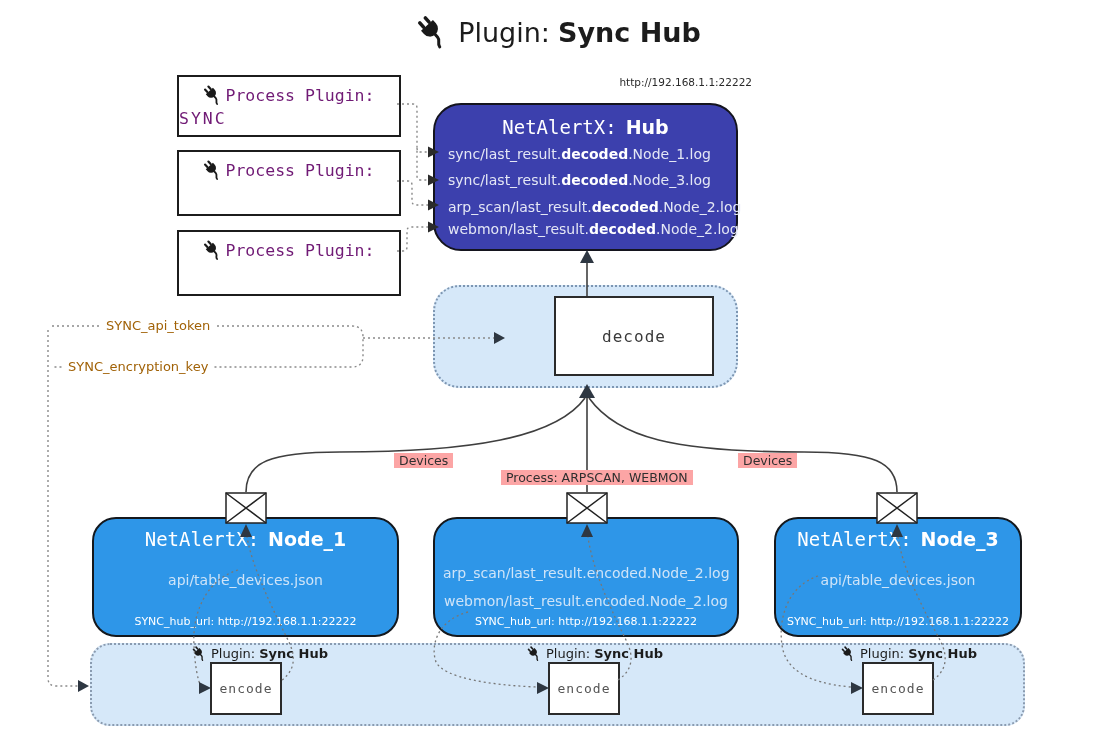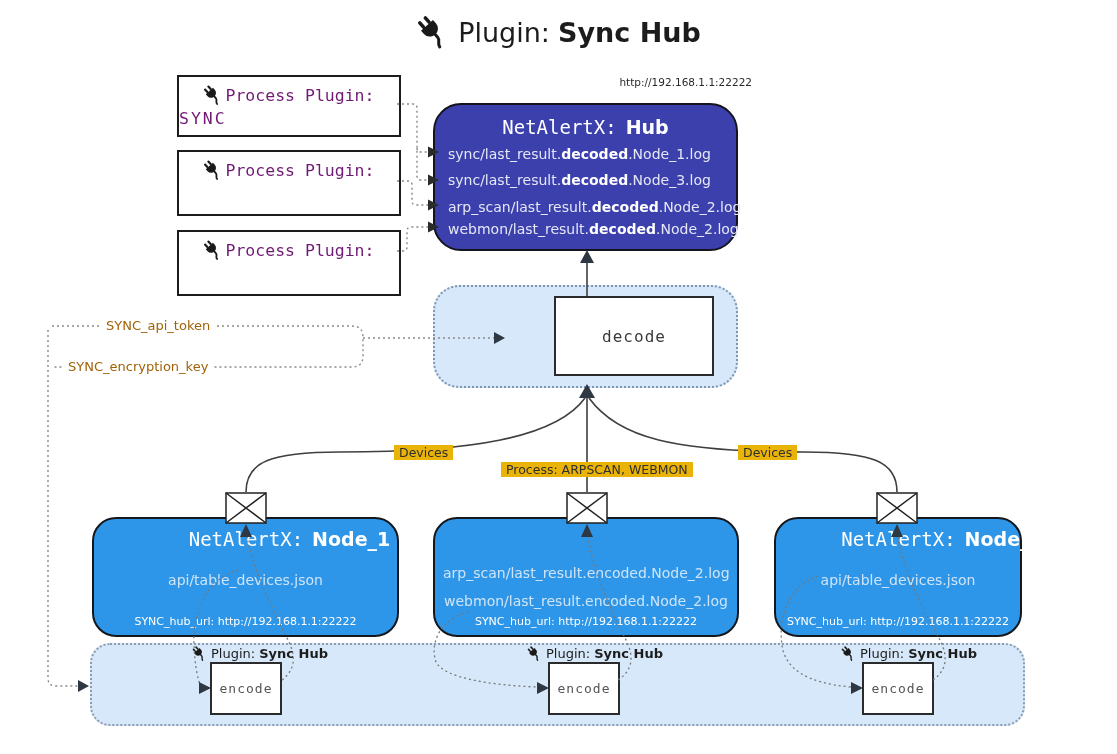--- a/index.html
+++ b/index.html
@@ -27,25 +27,25 @@
   .hub-line b{color:#ffffff;}
   
   .decode-container{left:433px;top:285px;width:305px;height:103px;background:#d6e8f9;
        border:2px dotted #7d96b2;border-radius:26px;box-sizing:border-box;}
   .decode-box{left:506px;top:296px;width:160px;height:80px;background:#fff;border:2px solid #2b2b2b;
        box-sizing:border-box;display:flex;align-items:center;justify-content:center;
        font-family:"DejaVu Sans Mono","Liberation Mono",monospace;font-size:16px;color:#3a3a3a;letter-spacing:1px;margin-left:48px;}
   
   .token-label{font-size:13px;color:#a16207;background:#fff;padding:0 6px;z-index:6;}
   
-  .edge-label{font-size:12.5px;color:#2f2f2f;background:#eab308;padding:0 5px;z-index:6;white-space:nowrap;}
+  .edge-label{font-size:12.5px;color:#2f2f2f;background:#fca5a5;padding:0 5px;z-index:6;white-space:nowrap;margin-top:8px;}
   
   .node{top:517px;height:120px;background:#2e96e8;border:2.5px solid #14181d;border-radius:24px;
         box-sizing:border-box;color:#fff;}
-  .node-title{position:absolute;top:9px;width:100%;text-align:center;white-space:nowrap;padding-left:44px;}
+  .node-title{position:absolute;top:9px;width:100%;text-align:center;white-space:nowrap;}
   .node-title .mono{font-family:"DejaVu Sans Mono","Liberation Mono",monospace;font-size:19px;margin-right:9px;}
   .node-title b{font-size:19px;}
   .node-line{position:absolute;left:8px;right:8px;text-align:center;font-size:14px;
              color:#cfe4f8;white-space:nowrap;}
   .node-footer{position:absolute;bottom:7px;width:100%;text-align:center;font-size:11px;color:#fff;}
   
   .strip{left:90px;top:643px;width:935px;height:83px;background:#d6e8f9;
          border:2px dotted #8a9bb0;border-radius:20px;box-sizing:border-box;}
   .strip-label{top:645px;display:flex;align-items:center;gap:4px;font-size:13px;color:#1c1c1c;z-index:4;}
   .encode-box{top:662px;width:72px;height:53px;background:#fff;border:2px solid #2b2b2b;

